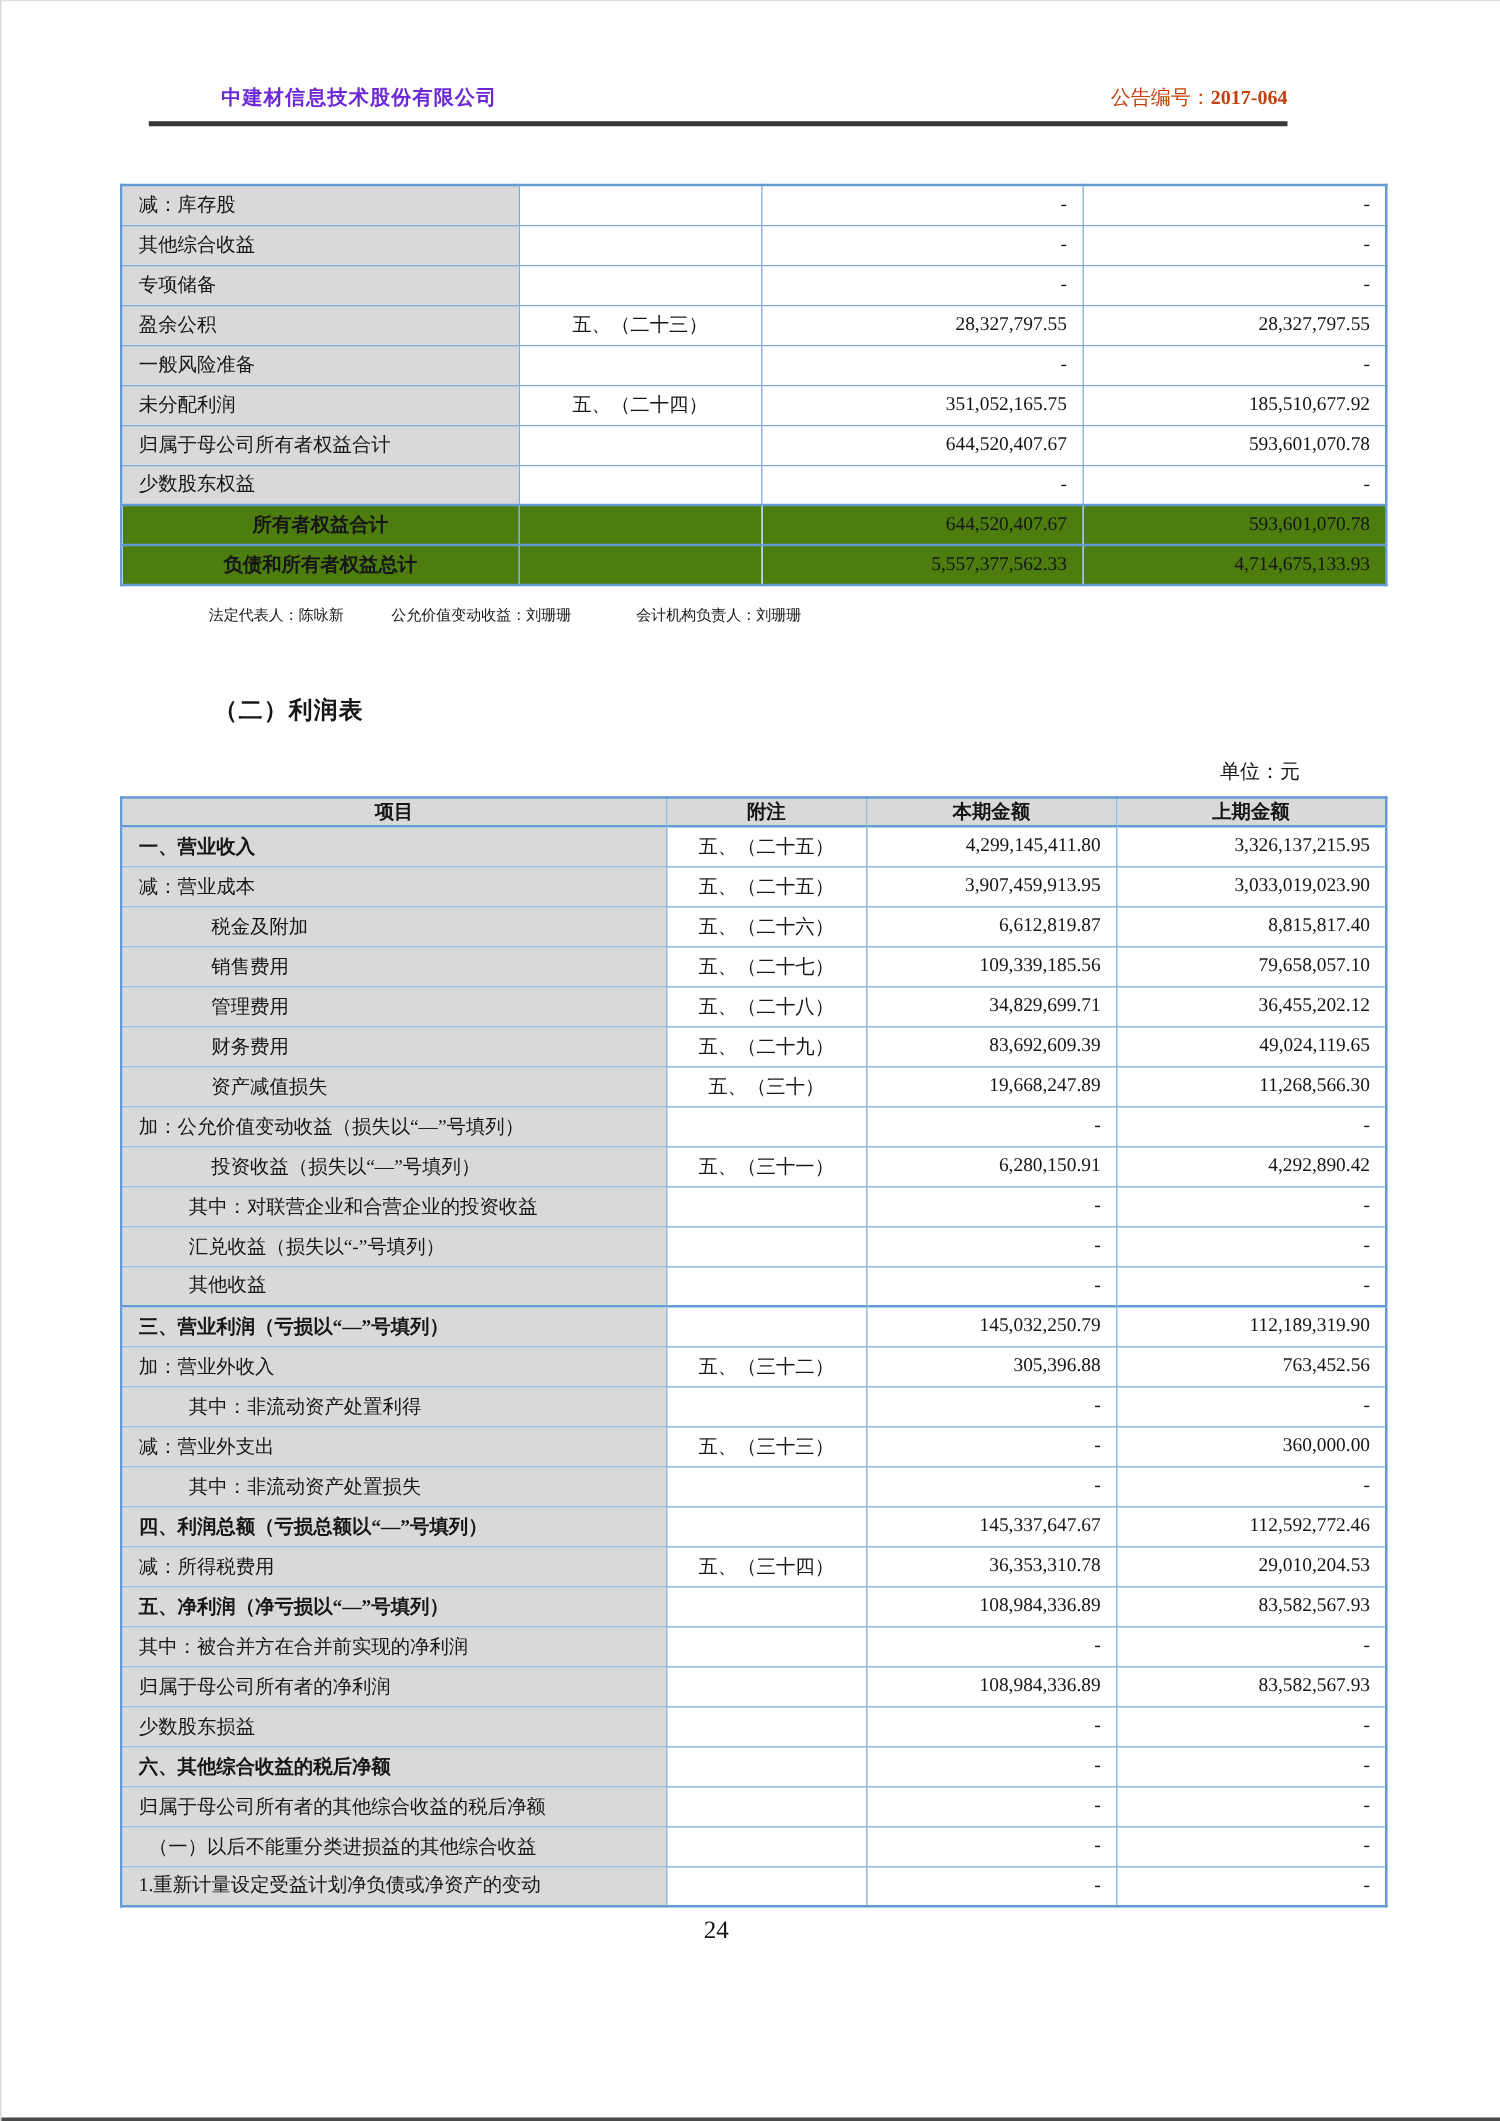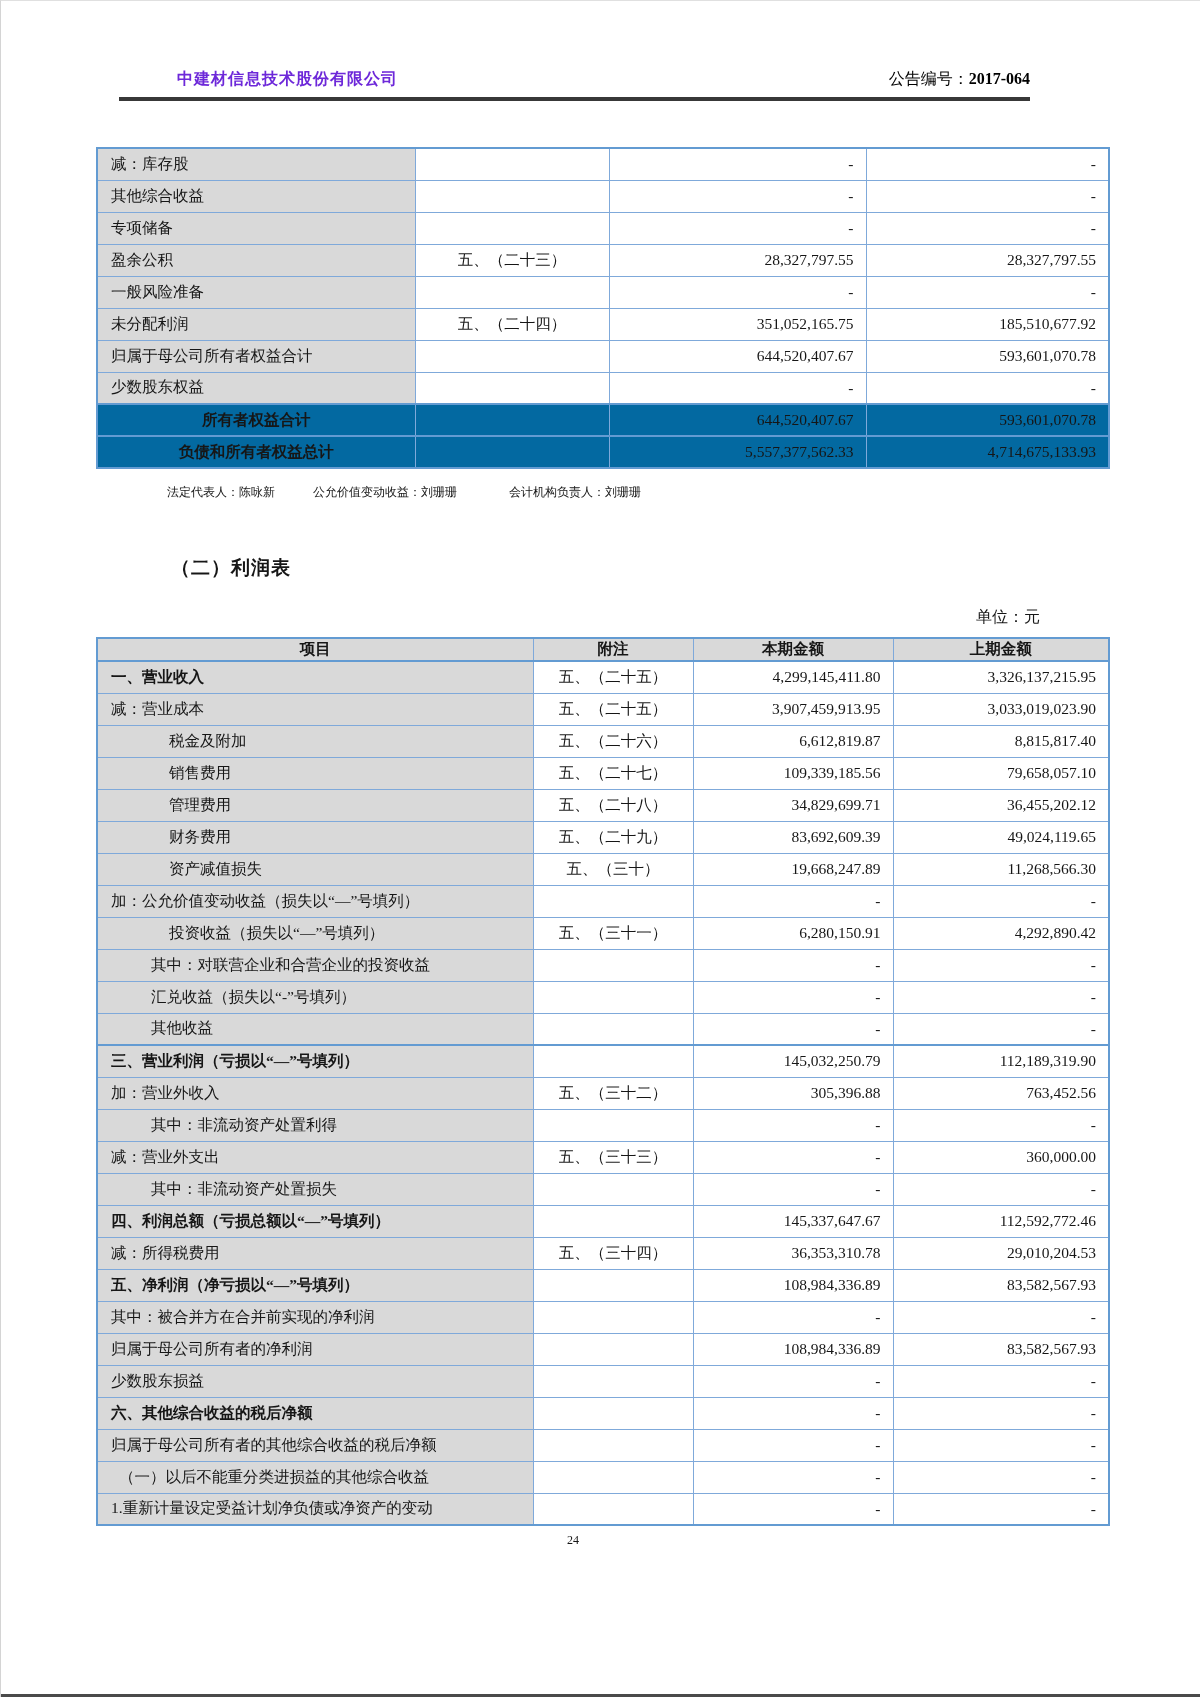--- a/index.html
+++ b/index.html
@@ -18,42 +18,42 @@
   }
   
   .doc-header {
     margin:0 170px 0 118px;
     display:flex; justify-content:space-between; align-items:flex-end;
     padding-bottom:8px;
     border-bottom:4px solid #383838;
     font-size:16px; line-height:20px;
   }
   .doc-header .company { padding-left:58px; letter-spacing:1px; font-weight:bold; color:#6d28d9; }
-  .doc-header .notice { color:#000000;font-family:Liberation Serif, serif; }
+  .doc-header .notice { color:#c2410c;font-family:Liberation Serif, serif; }
   .doc-header .notice .no { font-weight:bold; }
   
   table.fin {
     border-collapse:collapse;
     table-layout:fixed;
     margin-left:95px;
     width:1012px;
     font-size:15.5px;
   }
   table.fin td, table.fin th {
     border:1px solid #7fa9da;
     height:32px;
     vertical-align:middle;
     white-space:nowrap;
     overflow:hidden;
   }
   table.fin { border:2px solid #639bd2; }
   table.fin .c-label { background:#d9d9d9; text-align:left; padding-left:13px; }
   table.fin .c-note  { text-align:center; }
   table.fin .c-num   { text-align:right; padding-right:12px; }
-  table.fin tr.row-gray td { background:#0369a1; }
+  table.fin tr.row-gray td { background:#4d7c0f; }
   table.fin tr.thick-top td { border-top:2px solid #639bd2; }
   table.fin .b { font-weight:bold; }
   table.fin .ctr { text-align:center; padding-left:0; }
   .ind05 { padding-left:21px !important; }
   .ind1  { padding-left:53px !important; }
   .ind2  { padding-left:71px !important; }
   
   table.fin thead th {
     background:#d9d9d9; font-weight:bold; text-align:center;
     height:18px; border-bottom:2px solid #639bd2;
@@ -70,21 +70,21 @@
   .sec-title {
     margin-top:52px; margin-left:170px;
     font-size:19px; font-weight:bold; letter-spacing:1px;
     font-family:"Liberation Sans","DejaVu Sans",sans-serif;
   }
   .unit-line {
     margin-top:26px; margin-right:160px;
     text-align:right; font-size:16px;
   }
   .page-number {
-    margin-top:7px; text-align:center; font-size:12px;
+    margin-top:7px; text-align:center; font-size:20px;
     padding-right:55px;
   }
   .bottom-edge {
     position:absolute; left:0; bottom:0; width:100%; height:3px;
     background:#4a4a4a;
   }
 </style>
 </head>
 <body>
 

